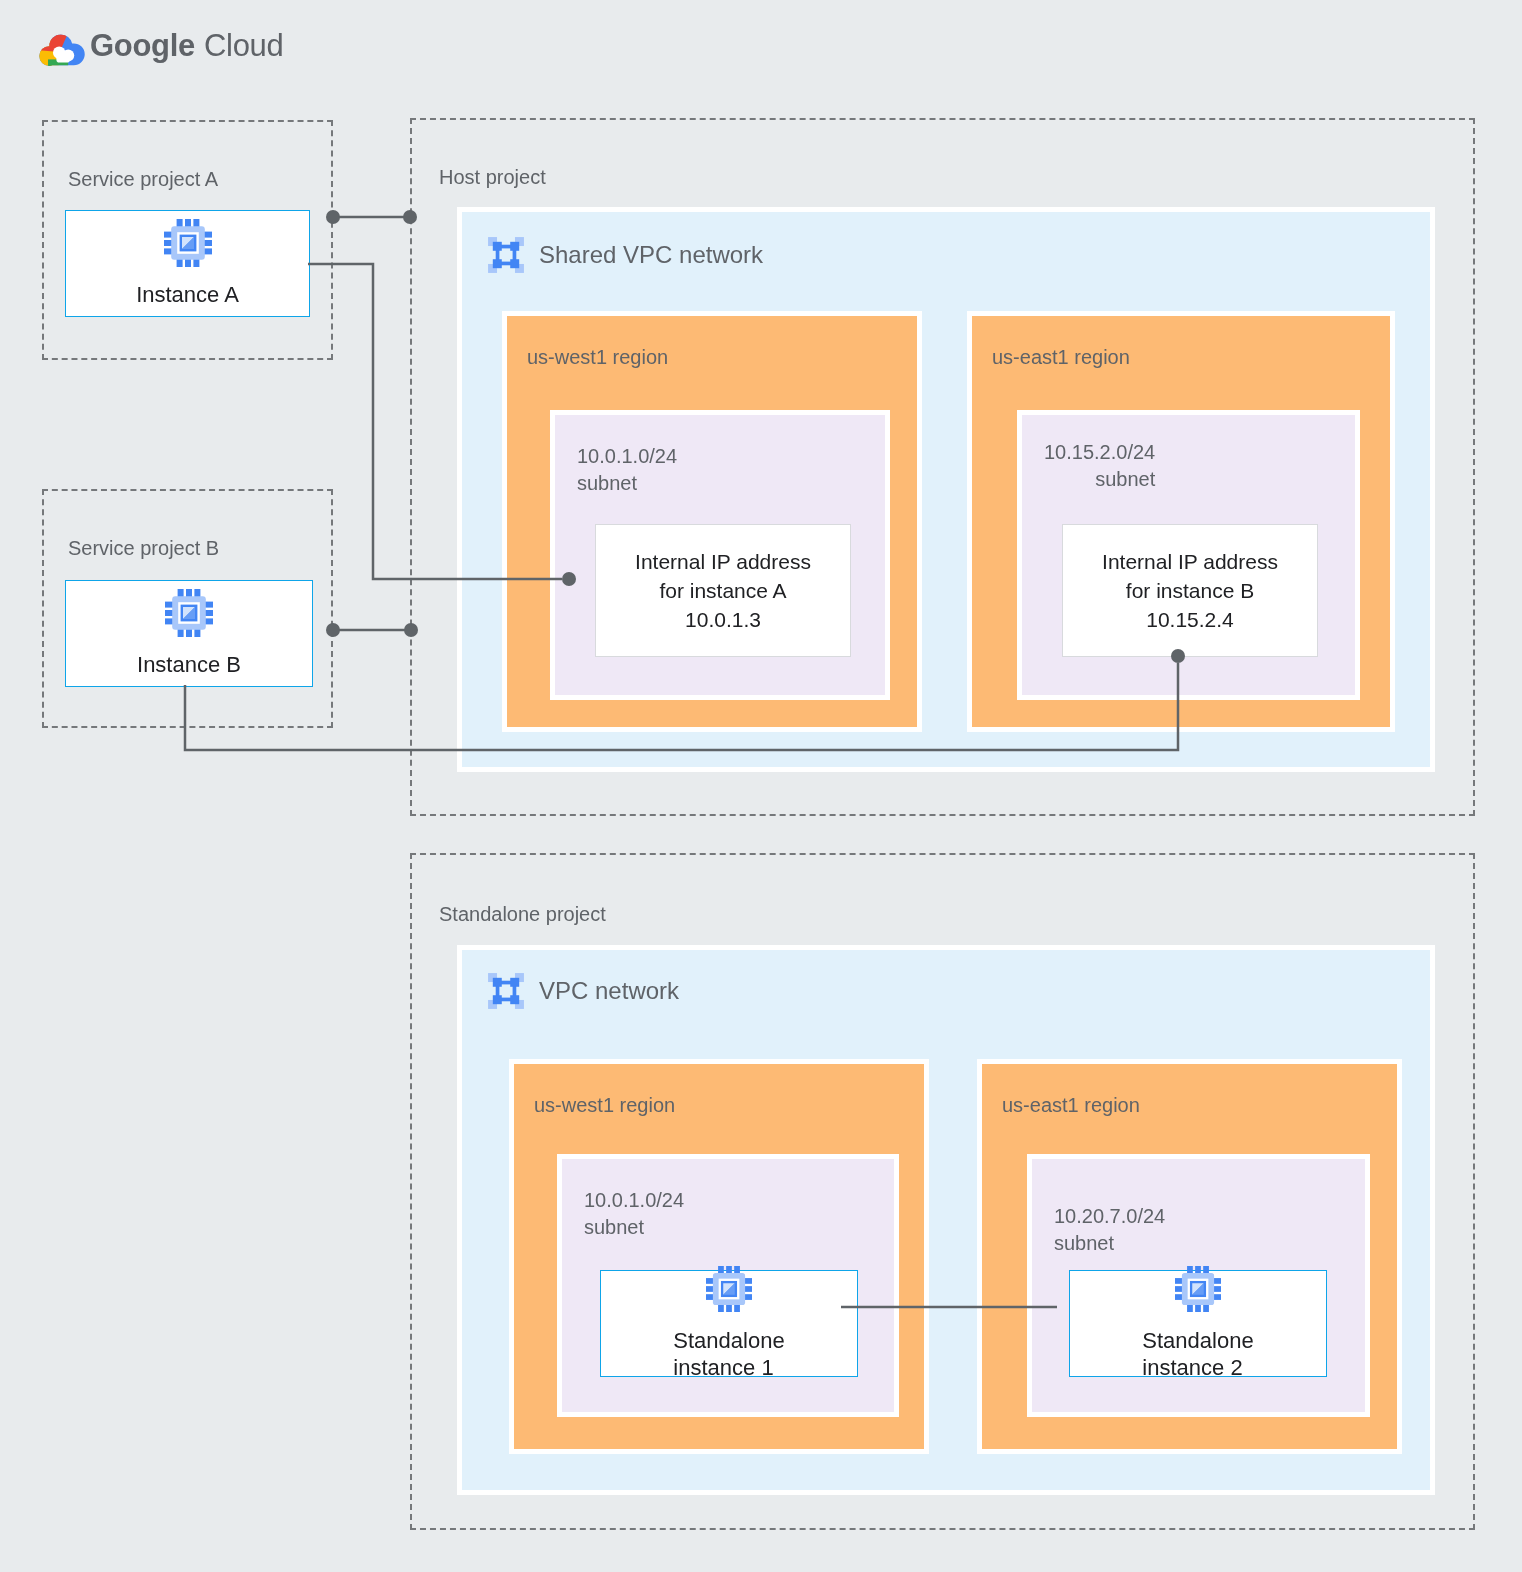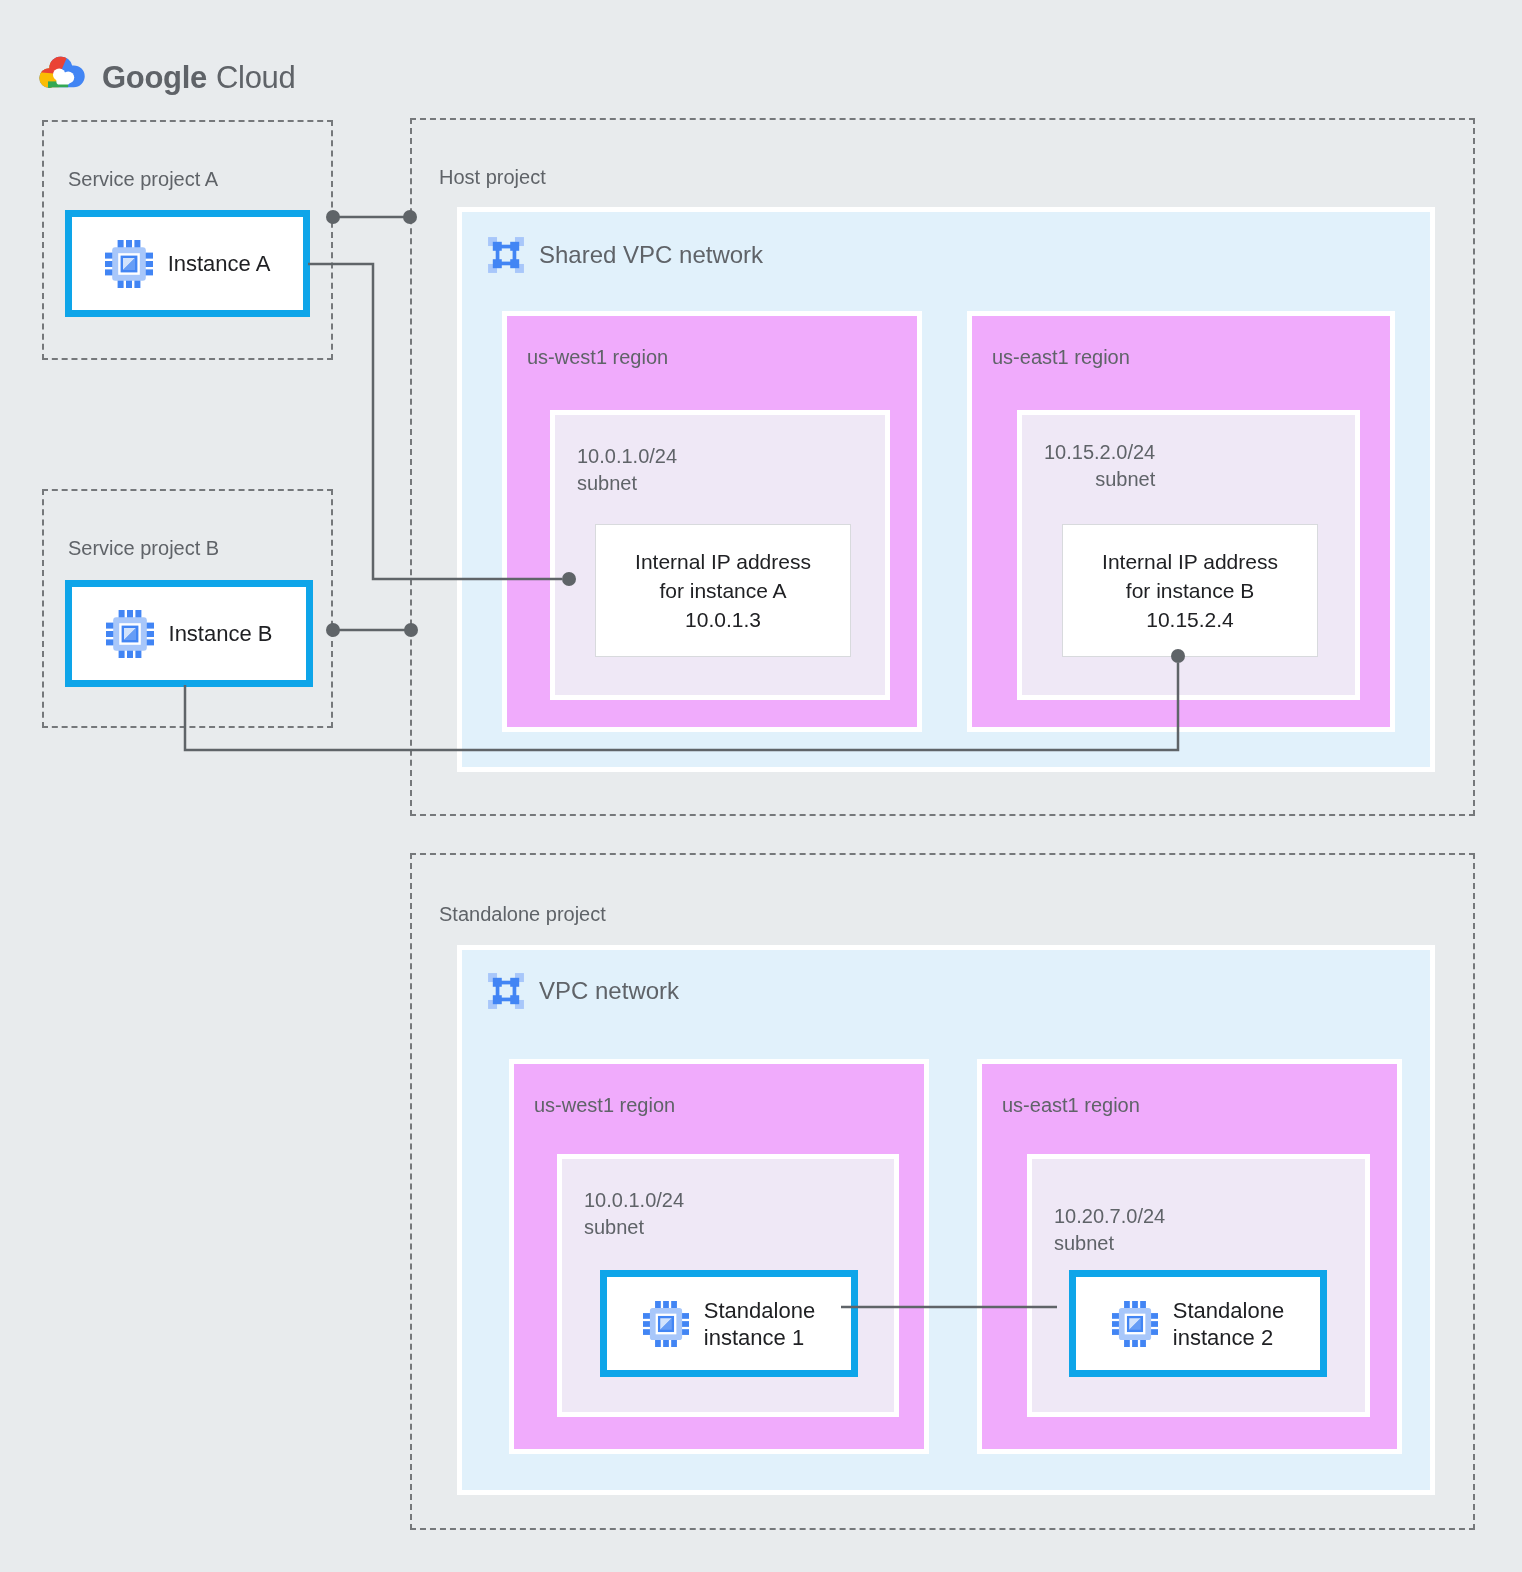--- a/index.html
+++ b/index.html
@@ -5,39 +5,39 @@
   html,body{margin:0;padding:0;}
   body{
     width:1522px;height:1572px;position:relative;
     background:#E8EBED;
     font-family:"Liberation Sans", sans-serif;
     color:#5F6368;
     overflow:hidden;
   }
   .abs{position:absolute;box-sizing:border-box;}
   
-  .logo{left:34px;top:48px;width:400px;height:48px;display:flex;align-items:flex-end;gap:12px;}
+  .logo{left:34px;top:28px;width:400px;height:48px;display:flex;align-items:flex-start;}
   .logo-text{font-size:31px;letter-spacing:-0.3px;color:#5F6368;display:flex;gap:9px;align-items:baseline;}
   .logo-brand{font-weight:600;}
   .logo-product{font-weight:400;}
   
   .project{border:2px dashed #75787B;background:transparent;}
   .project-label{position:absolute;font-size:20px;color:#5F6368;white-space:nowrap;margin-top:16px;}
   
   .zone-blue{background:#E1F1FB;border:5px solid #FFFFFF;}
-  .zone-green{background:#f0abfc;border:5px solid #FFFFFF;}
+  .zone-green{background:#fdba74;border:5px solid #FFFFFF;}
   .zone-purple{background:#EFE8F6;border:5px solid #FFFFFF;}
   .zone-label{position:absolute;font-size:20px;color:#5F6368;white-space:nowrap;}
   .zone-label.two-line{white-space:normal;line-height:27px;}
   .net-header{position:absolute;display:flex;align-items:center;gap:14px;}
   .net-header .net-title{font-size:24px;color:#5F6368;white-space:nowrap;}
   
   .card{
-    background:#FFFFFF;border:7px solid #0ea5e9;
-    display:flex;align-items:center;justify-content:center;gap:15px;
+    background:#FFFFFF;border:1px solid #0ea5e9;
+    display:flex;align-items:center;justify-content:center;gap:15px;flex-direction:column;
   }
   .card .card-label{font-size:22px;color:#202124;white-space:nowrap;}
   .card .card-label.two-line{line-height:27px;white-space:normal;}
   .ip-card{
     background:#FFFFFF;border:1px solid #D8DADD;
     display:flex;flex-direction:column;align-items:center;justify-content:center;
     font-size:21px;color:#202124;line-height:29px;text-align:center;
   }
   
   svg.wires{position:absolute;left:0;top:0;pointer-events:none;z-index:50;}

